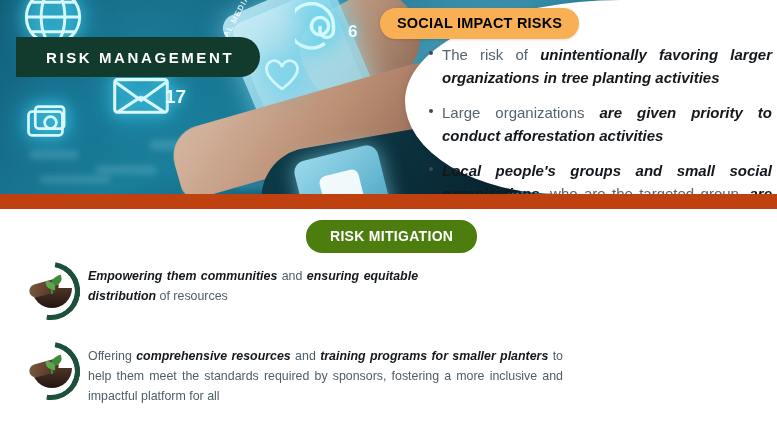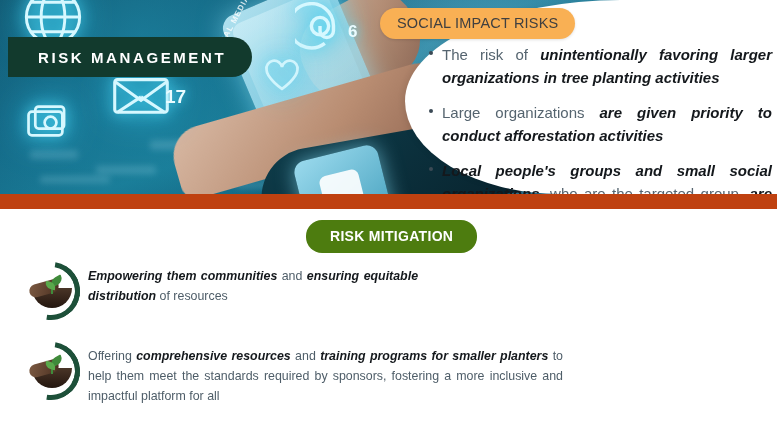--- a/index.html
+++ b/index.html
@@ -45,39 +45,39 @@
   .globe svg{width:74px;height:74px;}
   .mail{left:112px;top:76px;width:58px;height:40px;}
   .mailnum{position:absolute;left:165px;top:86px;font-size:19px;font-weight:800;color:#eafcff;filter:drop-shadow(0 0 6px #4fd8f7);}
   .cam{left:26px;top:104px;width:44px;height:38px;}
   .at{left:295px;top:2px;width:50px;height:50px;}
   .atnum{position:absolute;left:348px;top:22px;font-size:17px;font-weight:800;color:#eafcff;filter:drop-shadow(0 0 6px #4fd8f7);}
   .heart{left:262px;top:58px;width:40px;height:34px;opacity:.9;}
 
   
   .rm-banner{
-    position:absolute;left:8px;top:37px;height:40px;padding:0 26px 0 30px;
+    position:absolute;left:16px;top:37px;height:40px;padding:0 26px 0 30px;
     display:flex;align-items:center;
     background:#123a2d;border-radius:0 22px 22px 0;
   }
   .rm-banner span{color:#fff;font-size:15px;font-weight:700;letter-spacing:2.6px;}
 
   
   .info-panel{
     position:absolute;left:405px;top:0;width:372px;height:194px;
     background:#fff;
     border-radius:58% 0 0 42% / 52% 0 0 48%;
     box-shadow:-2px 0 6px rgba(0,0,0,.08);
   }
   .badge-sir{
     position:absolute;left:380px;top:8px;
     background:#f9b054;border-radius:16px;padding:6px 17px 7px;
     box-shadow:0 1px 3px rgba(0,0,0,.12);
   }
-  .badge-sir span{color:#404040;font-size:14.5px;font-weight:400;letter-spacing:.2px;}
+  .badge-sir span{color:#000000;font-size:14.5px;font-weight:700;letter-spacing:.2px;}
 
   .bullets{position:absolute;left:428px;top:44px;width:344px;}
   .bullet{position:relative;padding-left:14px;margin-bottom:13px;}
   .bullet:before{content:"";position:absolute;left:1px;top:7px;width:4px;height:4px;border-radius:50%;background:#3b4a55;}
   .bullet p{margin:0;font-size:15px;line-height:1.5;color:#55646f;text-align:justify;}
   .bullet p b{color:#14181c;font-weight:700;font-style:italic;}
 
   
   .divider{position:absolute;left:0;top:194px;width:777px;height:15px;background:#bf4110;}
 

